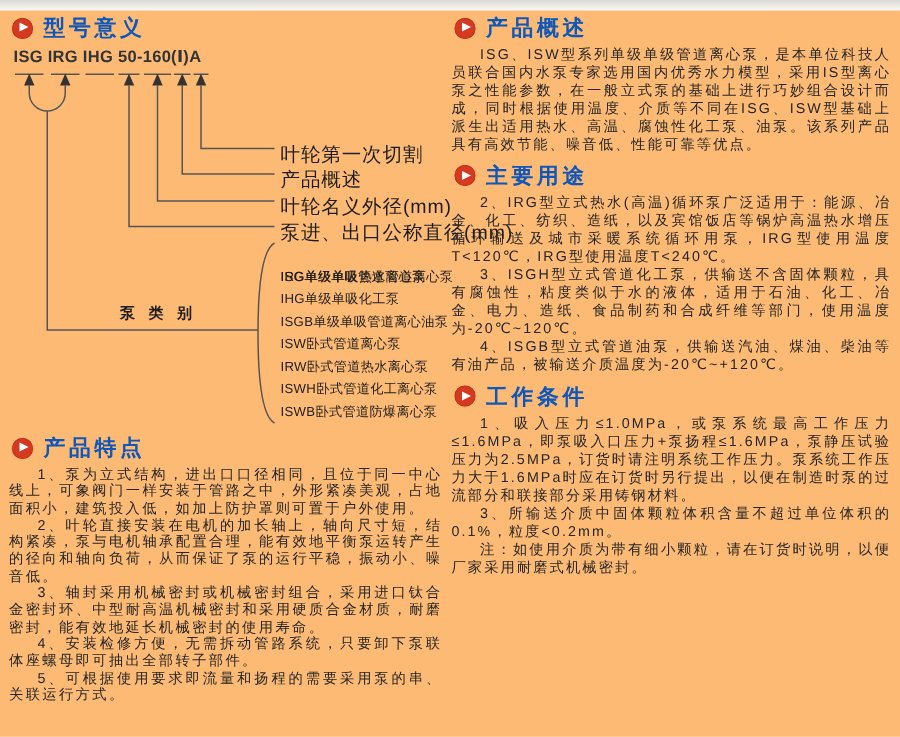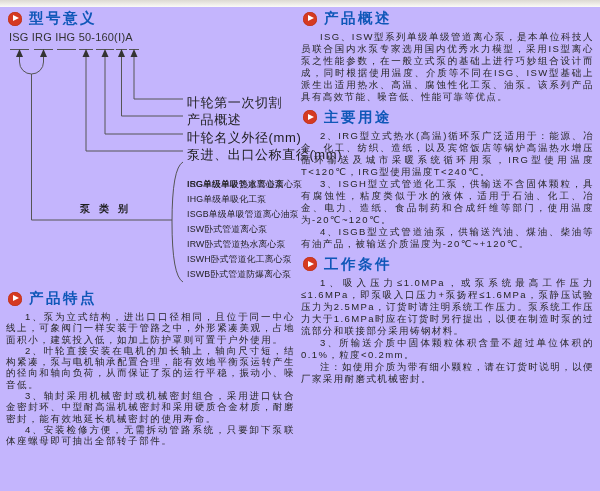--- a/index.html
+++ b/index.html
@@ -1,39 +1,39 @@
 <!DOCTYPE html>
 <html><head>
 <meta charset="utf-8">
 <style>
   * { margin:0; padding:0; box-sizing:border-box; }
   html,body { width:600px; height:491px; }
   body { font-family:"Liberation Sans","DejaVu Sans",sans-serif; background:#faf9f6; }
-  .page { position:relative; width:600px; height:491px; background:#c4b5fd; overflow:hidden; color:#2b2b2b; }
+  .page { position:relative; width:600px; height:491px; background:#fdba74; overflow:hidden; color:#2b2b2b; }
   .page::before { content:""; position:absolute; top:0; left:0; right:0; height:7px;
                   background:linear-gradient(#dcd9d2,#fbfaf7); }
   .col { position:absolute; top:8px; }
   .col-left  { left:6px;  width:289px; }
   .col-right { left:301px; width:293px; }
 
   .sec-header { display:flex; align-items:center; gap:7px; margin:2px 0 4px 2px; height:17px; }
   .play-icon { width:14px; height:14px; border-radius:50%; background:#d53a21; position:relative; flex:none;
                box-shadow:0 0 0 0.5px #b93015 inset; }
   .play-icon::after { content:""; position:absolute; left:5px; top:3.5px;
                       border-left:6px solid #fff; border-top:3.5px solid transparent; border-bottom:3.5px solid transparent; }
   .sec-title { font-size:14.5px; font-weight:bold; color:#0f57b8; letter-spacing:2.5px; }
 
   .body-text p { font-size:9.5px; line-height:11.3px; text-align:justify; text-indent:2em;
                  color:#262626; letter-spacing:1.6px; margin:0; }
   .col-right .body-text p { line-height:12.1px; letter-spacing:1.4px; }
   .sec { margin-bottom:5px; }
 
   
   .diagram { position:relative; width:289px; height:254px; }
-  .model-code { position:absolute; left:3px; top:0; font-size:11px; font-weight:400;
+  .model-code { position:absolute; left:3px; top:0; font-size:11px; font-weight:700;
                 color:#333; letter-spacing:0.2px; white-space:nowrap; }
   .diagram svg { position:absolute; left:0; top:0; }
   .callout { position:absolute; left:181px; font-size:13px; color:#1d1d1d; letter-spacing:0.6px; white-space:nowrap; }
   .cat-label { position:absolute; left:74px; top:171px; font-size:10px; font-weight:600;
                letter-spacing:9px; color:#1d1d1d; white-space:nowrap; }
   .pump-item { position:absolute; left:181px; font-size:8.8px; color:#1d1d1d;
                letter-spacing:0.2px; white-space:nowrap; }
 </style>
 </head>
 <body>
@@ -104,20 +104,21 @@
     <div class="sec">
       <div class="sec-header">
         <span class="play-icon"></span>
         <span class="sec-title">产品特点</span>
       </div>
       <div class="body-text">
         <p>1、泵为立式结构，进出口口径相同，且位于同一中心线上，可象阀门一样安装于管路之中，外形紧凑美观，占地面积小，建筑投入低，如加上防护罩则可置于户外使用。</p>
         <p>2、叶轮直接安装在电机的加长轴上，轴向尺寸短，结构紧凑，泵与电机轴承配置合理，能有效地平衡泵运转产生的径向和轴向负荷，从而保证了泵的运行平稳，振动小、噪音低。</p>
         <p>3、轴封采用机械密封或机械密封组合，采用进口钛合金密封环、中型耐高温机械密封和采用硬质合金材质，耐磨密封，能有效地延长机械密封的使用寿命。</p>
         <p>4、安装检修方便，无需拆动管路系统，只要卸下泵联体座螺母即可抽出全部转子部件。</p>
+        <p>5、可根据使用要求即流量和扬程的需要采用泵的串、关联运行方式。</p>
       </div>
     </div>
   </div>
 
   <div class="col col-right">
 
     <div class="sec">
       <div class="sec-header">
         <span class="play-icon"></span>
         <span class="sec-title">产品概述</span>

